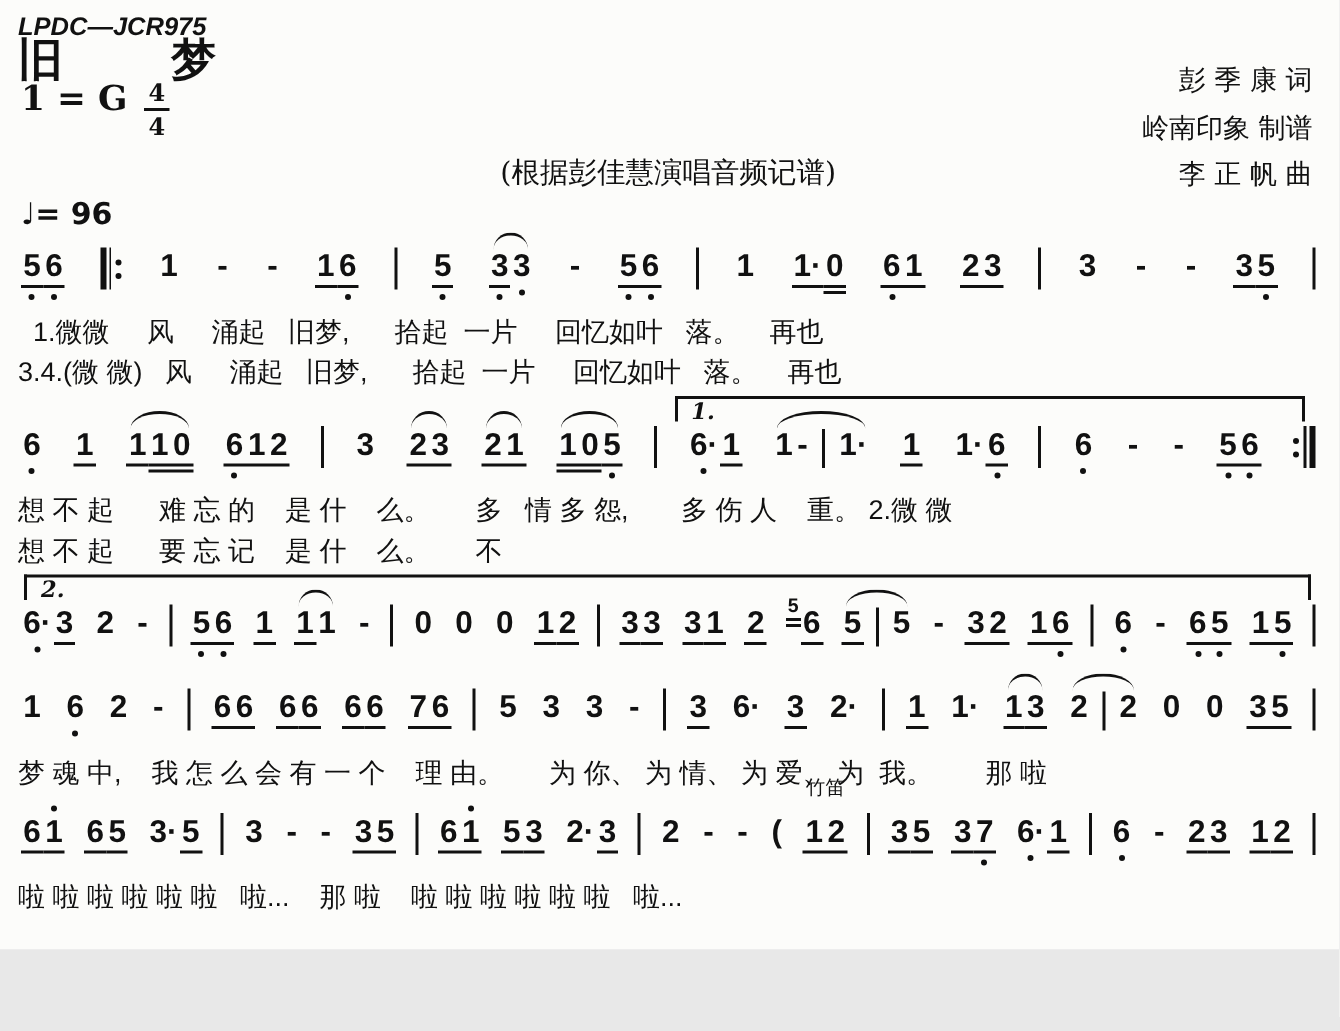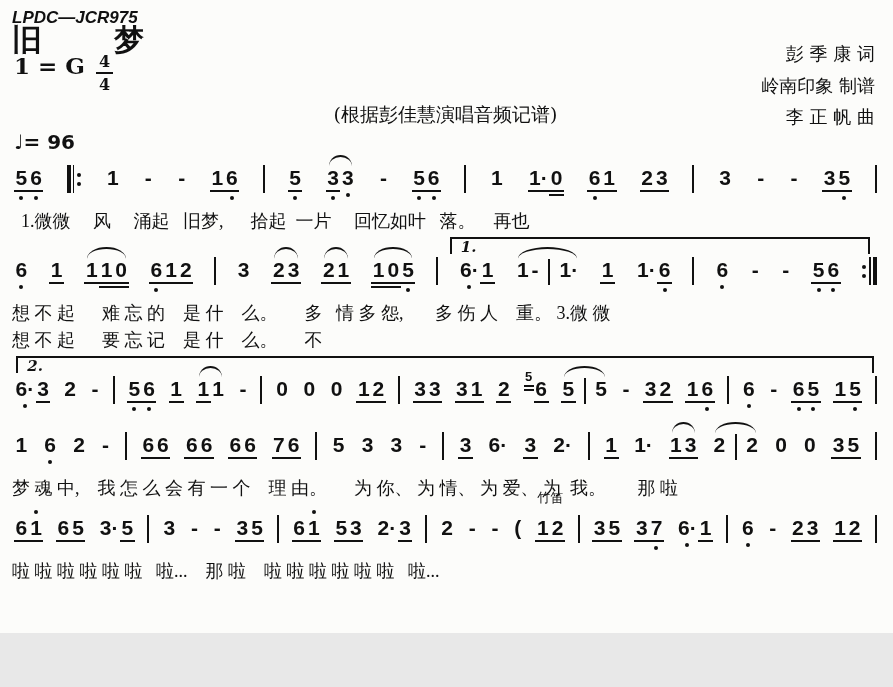--- a/index.html
+++ b/index.html
@@ -38,21 +38,21 @@
   .od{position:absolute;left:50%;transform:translateX(-50%);width:4px;height:4px;border-radius:50%;background:#111;}
   .od.above{top:-7px;}
   .b0{bottom:-9px;} .b1{bottom:-12px;}
   .bar{width:2px;height:28px;background:#111;margin-top:-2px;}
   .ibar{width:2px;height:26px;background:#111;display:inline-block;margin:0 8px;}
   .rs,.re{display:inline-flex;align-items:center;height:28px;margin-top:-2px;}
   .thick{width:4px;height:28px;background:#111;}
   .thin{width:1.5px;height:28px;background:#111;margin:0 2px;}
   .rdots{display:flex;flex-direction:column;justify-content:center;gap:5px;height:28px;margin:0 1px;}
   .rdots i{width:4px;height:4px;border-radius:50%;background:#111;display:block;}
-  .lrow{white-space:pre;font-family:Liberation Serif, serif;font-size:18px;line-height:1.5;}
+  .lrow{white-space:pre;font-family:Liberation Sans, sans-serif;font-size:18px;line-height:1.5;}
 </style>
 </head>
 <body>
 
 <div class="page">
   <div class="hdr">
     <div class="catalog">LPDC—JCR975</div>
     <div class="title">旧　　梦</div>
     <div class="subtitle">(根据彭佳慧演唱音频记谱)</div>
     <div class="keyrow">
@@ -217,20 +217,21 @@
             </span>
             <span class="it">
               <span class="tx">5</span>
               <span class="u u1"></span>
               <span class="od below b1"></span>
             </span>
           </span>
           <span class="bar"></span>
         </div>
         <div class="lrow">  1.微微     风     涌起   旧梦,      拾起  一片     回忆如叶   落。    再也</div>
+        <div class="lrow">3.4.(微 微)   风     涌起   旧梦,      拾起  一片     回忆如叶   落。    再也</div>
       </div>
       <div class="mline has-volta">
         <div class="volta" style="left: 50.5%; width: 48%;">
           <span class="vlabel">1.</span>
         </div>
         <div class="mrow">
           <span class="grp">
             <span class="it">
               <span class="tx">6</span>
               <span class="od below b0"></span>
@@ -386,21 +387,21 @@
           </span>
           <span class="re">
             <span class="rdots">
               <i></i>
               <i></i>
             </span>
             <span class="thin"></span>
             <span class="thick"></span>
           </span>
         </div>
-        <div class="lrow">想 不 起      难 忘 的    是 什    么。      多   情 多 怨,       多 伤 人    重。 3.微 微</div>
+        <div class="lrow">想 不 起      难 忘 的    是 什    么。      多   情 多 怨,       多 伤 人    重。 2.微 微</div>
         <div class="lrow">想 不 起      要 忘 记    是 什    么。      不</div>
       </div>
       <div class="mline has-volta">
         <div class="volta" style="left: 0.5%; width: 98.5%;">
           <span class="vlabel">2.</span>
         </div>
         <div class="mrow">
           <span class="grp">
             <span class="it">
               <span class="tx">6·</span>

